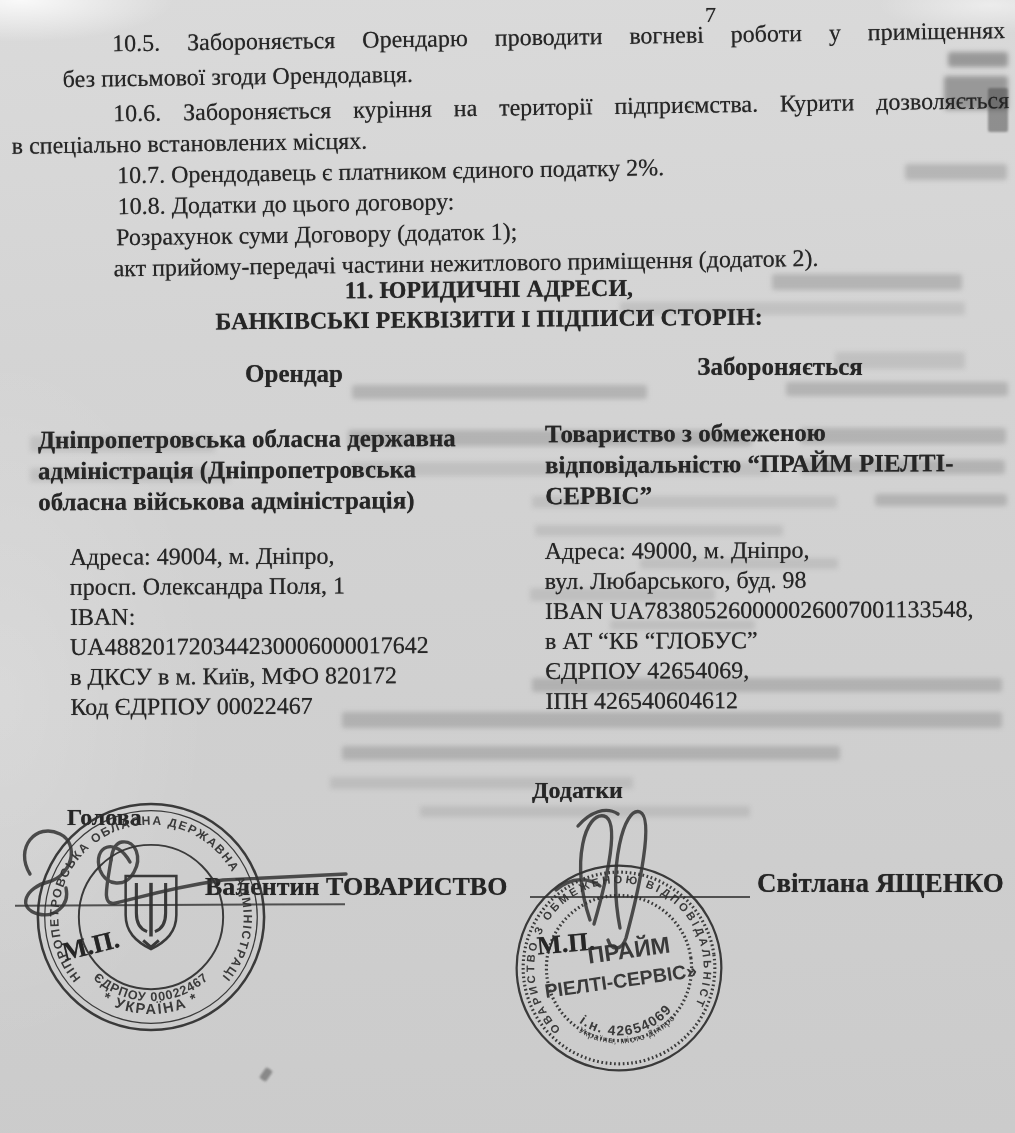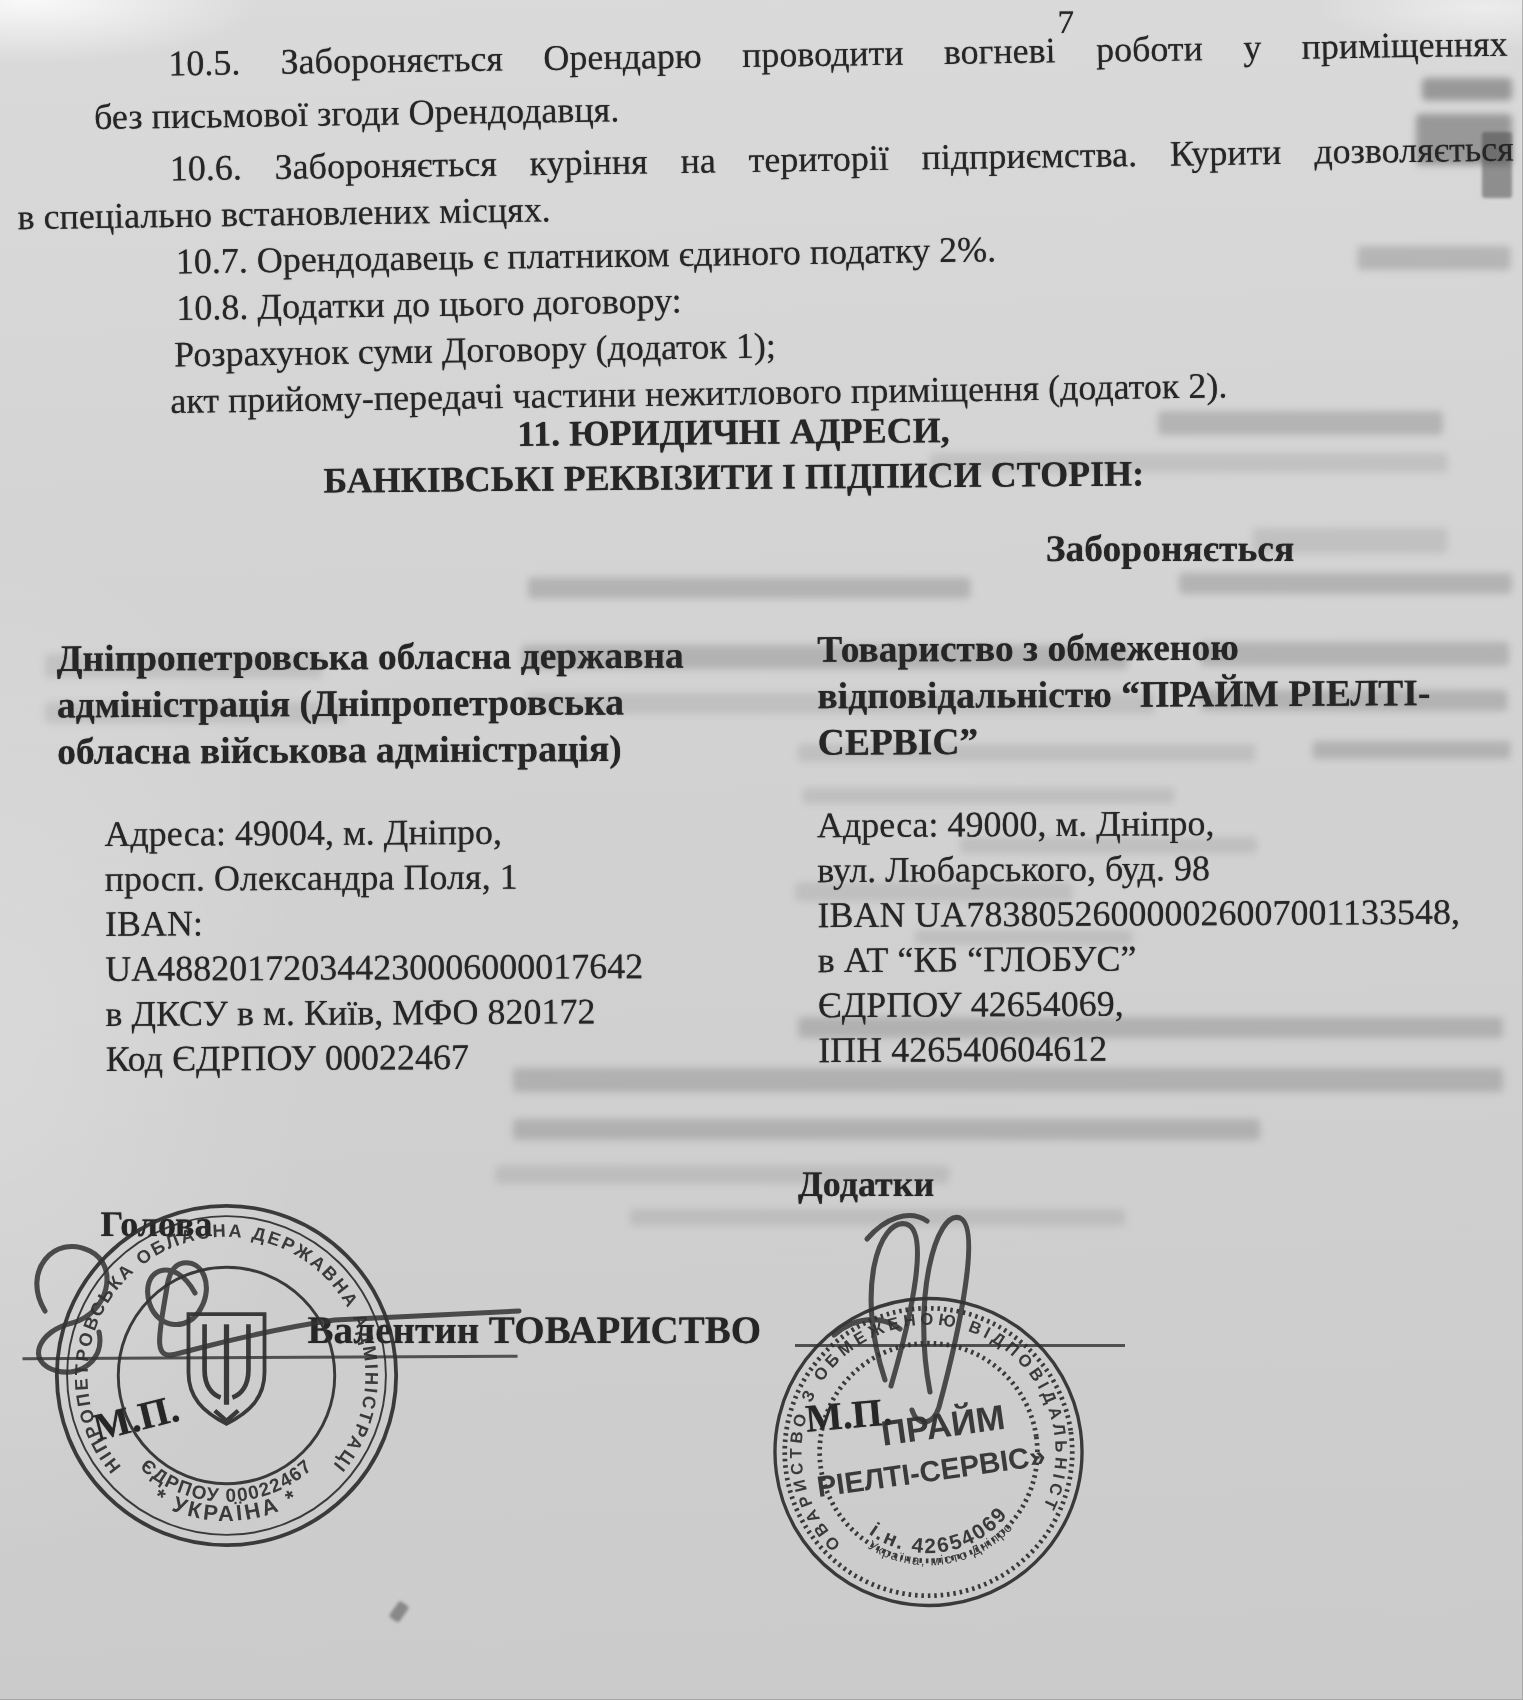--- a/index.html
+++ b/index.html
@@ -111,20 +111,21 @@
     <div class="cl l5">10.8. Додатки до цього договору:</div>
     <div class="cl l6">Розрахунок суми Договору (додаток 1);</div>
     <div class="cl l7">акт прийому-передачі частини нежитлового приміщення (додаток 2).</div>
   </div>
 
   <div class="heading doc-text">
     <div>11. ЮРИДИЧНІ АДРЕСИ,</div>
     <div>БАНКІВСЬКІ РЕКВІЗИТИ І ПІДПИСИ СТОРІН:</div>
   </div>
 
+  <div class="role role-tenant doc-text">Орендар</div>
   <div class="role role-landlord doc-text">Забороняється</div>
 
   <div class="nameblock name-tenant doc-text">
     <div>Дніпропетровська обласна державна</div>
     <div>адміністрація (Дніпропетровська</div>
     <div>обласна військова адміністрація)</div>
   </div>
   <div class="nameblock name-landlord doc-text">
     <div>Товариство з обмеженою</div>
     <div>відповідальністю “ПРАЙМ РІЕЛТІ-</div>
@@ -148,20 +149,21 @@
     <div>ІПН 426540604612</div>
   </div>
 
   <div class="signer-title title-tenant doc-text">Голова</div>
   <div class="signer-title title-landlord doc-text">Додатки</div>
 
   <div class="sigline sigline-tenant"></div>
   <div class="sigline sigline-landlord"></div>
 
   <div class="signer-name sname-tenant doc-text">Валентин ТОВАРИСТВО</div>
+  <div class="signer-name sname-landlord doc-text">Світлана ЯЩЕНКО</div>
 
   <div class="seal-mark mp-tenant doc-text">М.П.</div>
   <div class="seal-mark mp-landlord doc-text">М.П.</div>
 
   <svg class="stamp stamp-tenant" width="268" height="234" viewBox="0 0 240 240">
     <defs>
       <path id="t-ring" d="M47,181 A95,95 0 1 1 193,181"></path>
       <path id="t-code" d="M40,155 A88,88 0 0 0 200,155"></path>
       <path id="t-country" d="M42,182 A100,100 0 0 0 198,182"></path>
     </defs>

